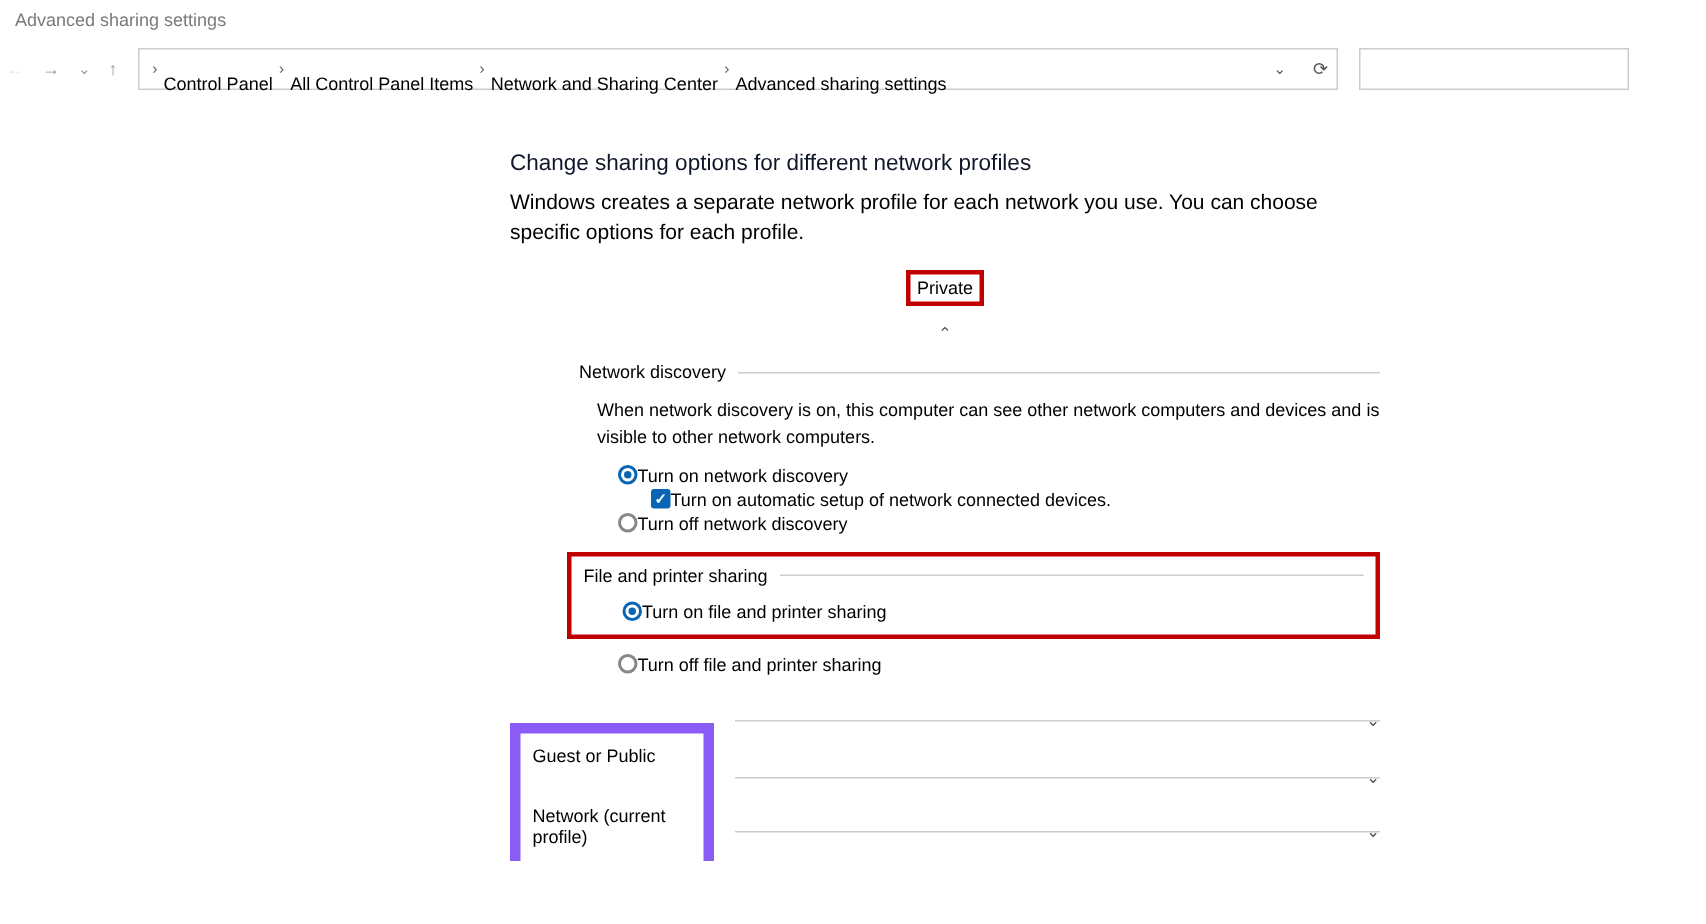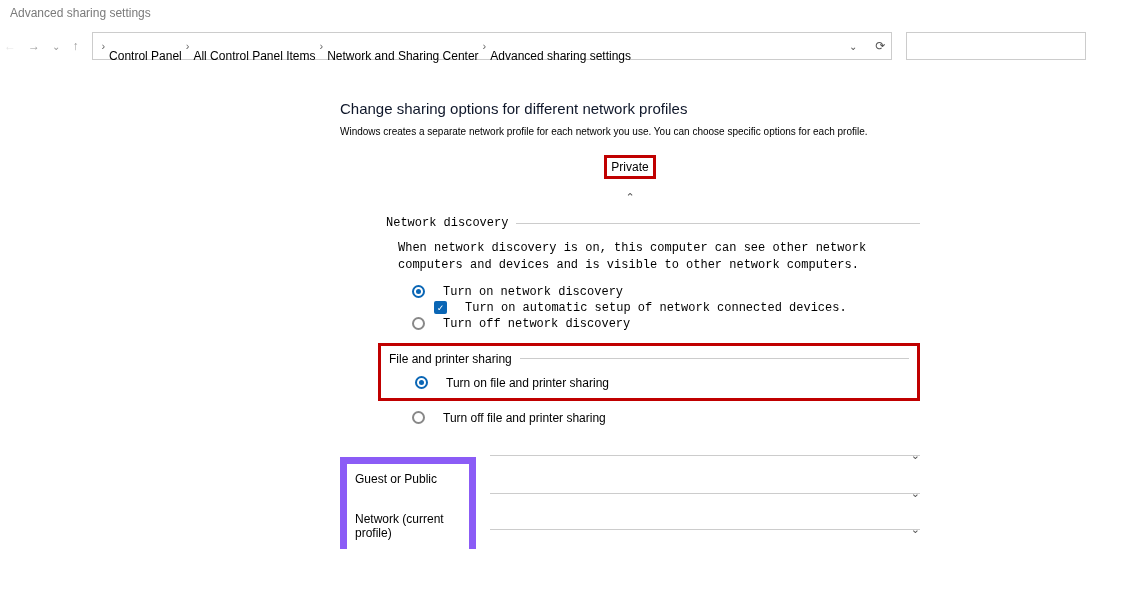--- a/index.html
+++ b/index.html
@@ -53,21 +53,21 @@
     margin: 30px 0 0 340px;
     width: 580px;
   }
   .page-heading {
     color:#0f172a;
     font-size:15px;
     font-weight:400;
     margin-bottom:8px;
   }
   .page-desc {
-    font-size:10px;
+    font-size:14px;
     line-height:1.4;
     margin-bottom:16px;
   }
   .section-head {
     display:flex;
     align-items:center;
     gap:6px;
     position:relative;
     flex-direction:column;
   }
@@ -87,21 +87,21 @@
     font-size:12px;
     padding-right:8px;
   }
   .sub-line { flex:1; height:1px; background:#ccc; }
   .sub-body {
     padding: 10px 0 0 12px;
     font-size:12px;
     line-height:1.45;
   }
   .opt-group { margin: 10px 0 0 26px; }
-  .opt-row { display:flex; align-items:center; gap:18px; margin:2px 0; }
+  .opt-row { display:flex; align-items:center; gap:0; margin:2px 0; }
   .radio {
     width:13px;height:13px;border:2px solid #888;border-radius:50%;
     display:inline-flex;align-items:center;justify-content:center;
     background:#fff;
   }
   .radio.on { border-color:#0a66b5; }
   .radio.on::after{content:"";width:5px;height:5px;border-radius:50%;background:#0a66b5;}
   .checkbox {
     width:13px;height:13px;border-radius:2px;background:#0a66b5;
     display:inline-flex;align-items:center;justify-content:center;color:#fff;font-size:10px;font-weight:bold;
@@ -127,21 +127,21 @@
     right:0;
     height:1px;
     background:#ccc;
   }
   .stacked-container .chev-down {
     position:absolute;
     right:0;
     color:#555;
     font-size:11px;
   }
-  .section-subhead-row{ margin-left:46px;font-family:Liberation Mono, monospace;}
+  .section-subhead-row{ margin-left:46px;}
 </style>
 </head>
 <body>
 
 <div class="window-title">Advanced sharing settings</div>
 
 <div class="nav-row">
   <div class="nav-arrows">
     <span class="arrow-left">←</span>
     <span>→</span>

